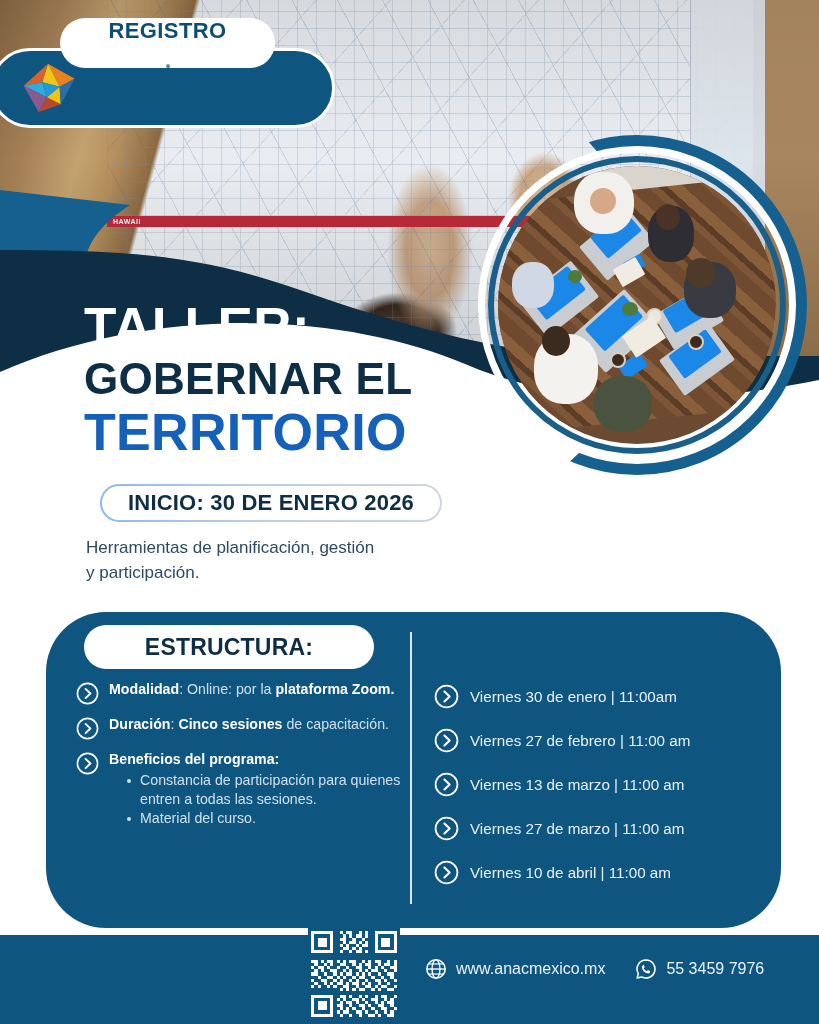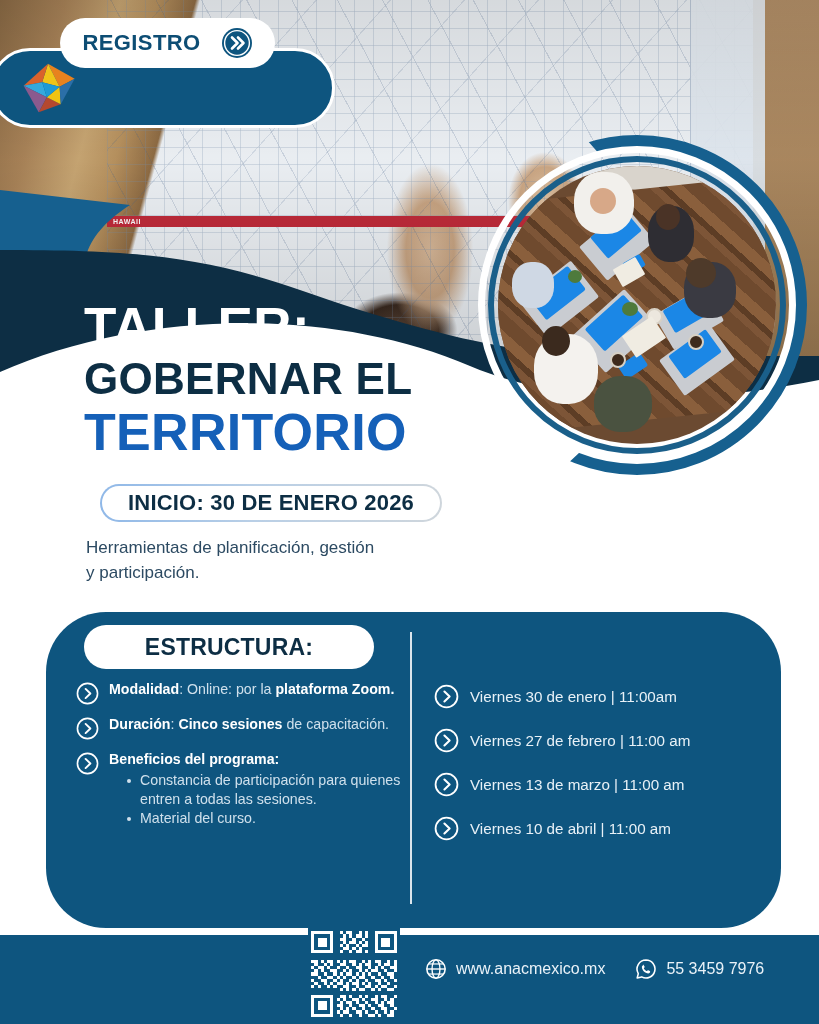--- a/index.html
+++ b/index.html
@@ -219,20 +219,21 @@
     width: 819px; height: 89px;
     background: #0e557f;
     display: flex; align-items: center;
   }
   .registro-btn {
     position: absolute; left: 60px; top: 18px;
     width: 215px; height: 50px;
     background: #ffffff; border-radius: 25px;
     display: flex; align-items: center; justify-content: center;
     gap: 20px;
+    flex-direction: column;
   }
   .registro-label {
     font-size: 22px; font-weight: 700; color: #0d4d74; letter-spacing: .4px;
   }
   .qr { position: absolute; left: 308px; top: 928px; width: 92px; height: 92px; }
   .contact {
     position: absolute; left: 425px; top: 958px;
     display: flex; align-items: center; gap: 10px;
     color: #eaf2f8; font-size: 16px;
   }
@@ -388,20 +389,27 @@
           <path d="M10 7.2 L15 12 L10 16.8" fill="none" stroke="#ffffff" stroke-width="2" stroke-linecap="round" stroke-linejoin="round"></path>
         </svg>
         <div class="date-text">Viernes 27 de febrero | 11:00 am</div>
       </div>
       <div class="date-item">
         <svg class="chev" viewBox="0 0 24 24">
           <circle cx="12" cy="12" r="10.5" fill="none" stroke="#ffffff" stroke-width="1.7"></circle>
           <path d="M10 7.2 L15 12 L10 16.8" fill="none" stroke="#ffffff" stroke-width="2" stroke-linecap="round" stroke-linejoin="round"></path>
         </svg>
         <div class="date-text">Viernes 13 de marzo | 11:00 am</div>
+      </div>
+      <div class="date-item">
+        <svg class="chev" viewBox="0 0 24 24">
+          <circle cx="12" cy="12" r="10.5" fill="none" stroke="#ffffff" stroke-width="1.7"></circle>
+          <path d="M10 7.2 L15 12 L10 16.8" fill="none" stroke="#ffffff" stroke-width="2" stroke-linecap="round" stroke-linejoin="round"></path>
+        </svg>
+        <div class="date-text">Viernes 27 de marzo | 11:00 am</div>
       </div>
       <div class="date-item">
         <svg class="chev" viewBox="0 0 24 24">
           <circle cx="12" cy="12" r="10.5" fill="none" stroke="#ffffff" stroke-width="1.7"></circle>
           <path d="M10 7.2 L15 12 L10 16.8" fill="none" stroke="#ffffff" stroke-width="2" stroke-linecap="round" stroke-linejoin="round"></path>
         </svg>
         <div class="date-text">Viernes 10 de abril | 11:00 am</div>
       </div>
     </div>
   </div>

